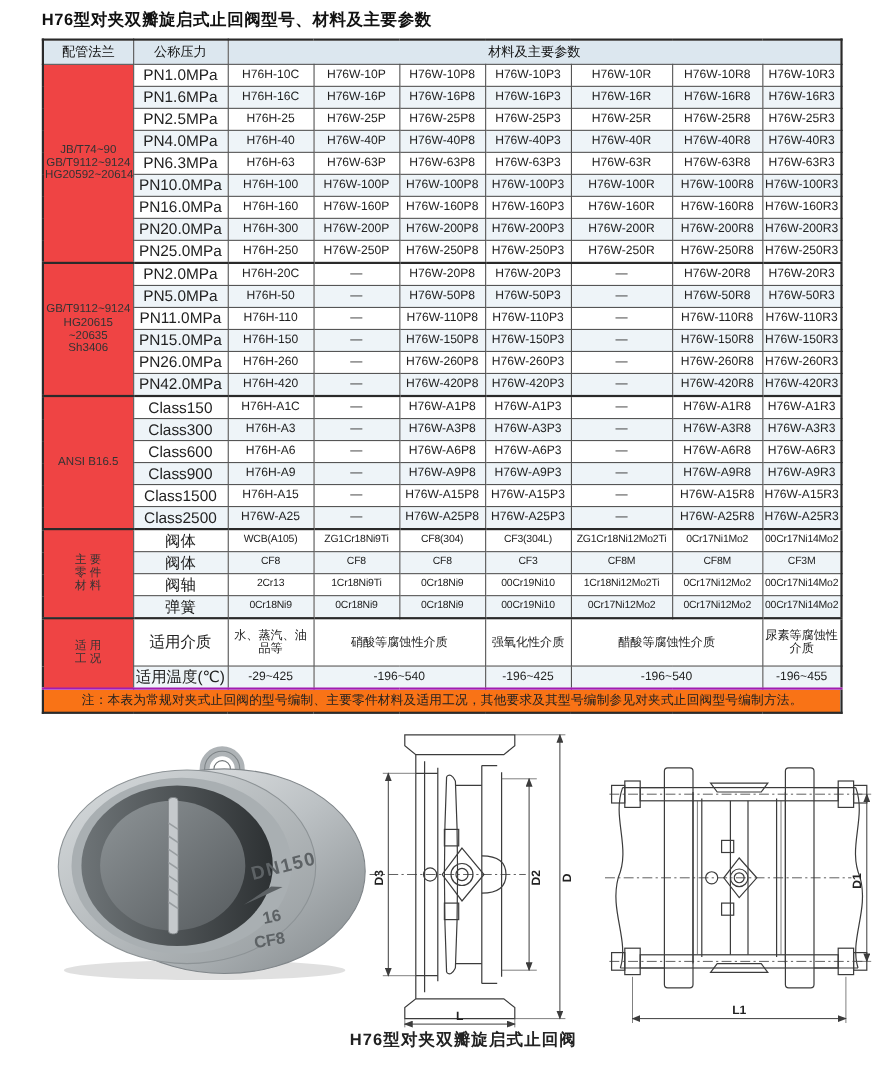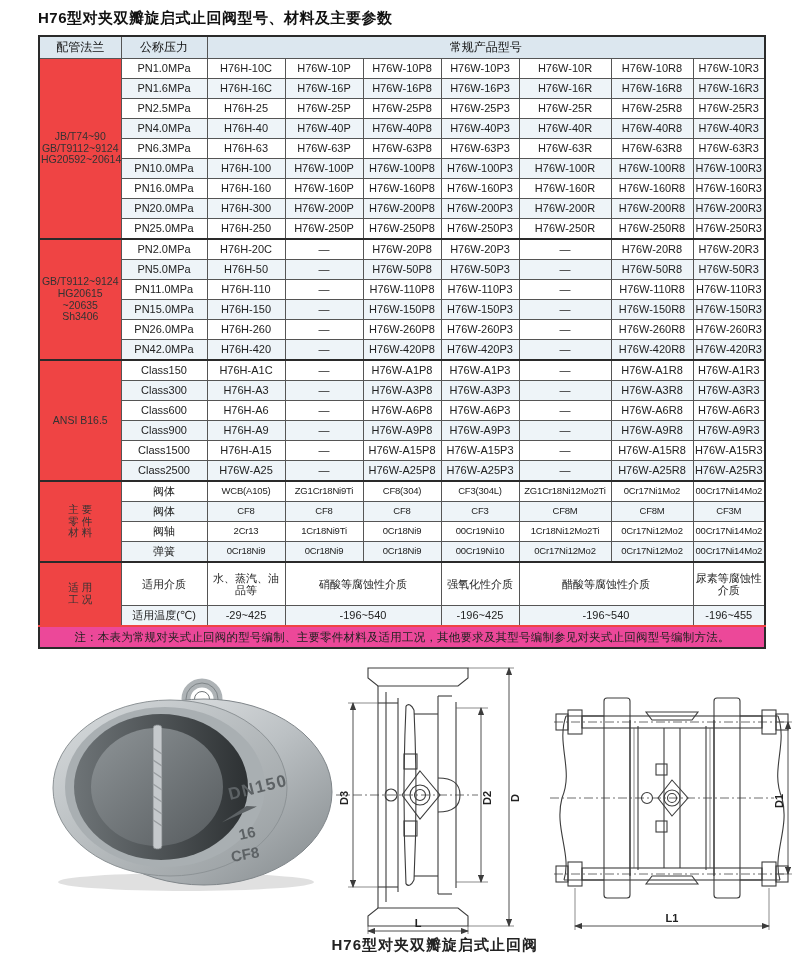--- a/index.html
+++ b/index.html
@@ -20,35 +20,35 @@
     border:1px solid #555;text-align:center;vertical-align:middle;
     padding:0 1px;height:19px;line-height:1.12;overflow:hidden;
   }
   table.spec thead th{
     background:#dce7ef;font-weight:normal;font-size:12px;height:21px;color:#111;
   }
   tr.alt td{background:#eef4f8;}
   td.group-label{
     background:#ef4444;white-space:pre-line;font-size:10.5px;line-height:1.5;color:#333;
   }
-  td.pressure{font-size:11px;}
+  td.pressure{font-size:14px;}
   td.mat{font-size:9.5px;letter-spacing:-0.2px;}
   td.cond{font-size:11px;line-height:1.3;}
   tr.sec td{border-top:2px solid #2a2a2a;}
   tr.media-row td{height:42px;}
   tfoot td.note{
-    border-top:2px solid #ef4444;font-size:11.5px;height:20px;color:#222;background:#ec4899;
+    border-top:2px solid #a21caf;font-size:11.5px;height:20px;color:#222;background:#f97316;
     letter-spacing:.2px;
   }
   .figures{position:absolute;left:0;top:658px;width:800px;height:311px;}
   .photo{position:absolute;left:34px;top:14px;}
   .draw1{position:absolute;left:328px;top:0px;}
   .draw2{position:absolute;left:546px;top:0px;}
   .fig-caption{
-    position:absolute;left:318px;top:278px;width:220px;text-align:right;
+    position:absolute;left:318px;top:278px;width:220px;text-align:left;
     font-size:15px;font-weight:bold;color:#222;letter-spacing:1px;
   }
   svg .ln{stroke:#3c3c3c;stroke-width:1.1;fill:none;}
   svg .thin{stroke:#5a5a5a;stroke-width:.7;fill:none;}
   svg .cl{stroke:#4a4a4a;stroke-width:.8;fill:none;stroke-dasharray:9 3 2 3;}
   svg .dim{stroke:#3c3c3c;stroke-width:.9;fill:none;}
   svg text.dimlab{font-family:"Liberation Sans",sans-serif;font-size:11px;font-weight:bold;fill:#222;}
 </style>
 </head>
 <body>
@@ -64,21 +64,21 @@
       <col style="width:78px">
     <col style="width:78px">
       <col style="width:92px">
       <col style="width:82px">
       <col style="width:72px">
   </colgroup>
   <thead>
     <tr>
       <th>配管法兰</th>
       <th>公称压力</th>
-      <th colspan="7">常规产品型号</th>
+      <th colspan="7">材料及主要参数</th>
     </tr>
   </thead>
   <tbody>
       <tr>
         <td rowspan="9" class="group-label">JB/T74~90
 GB/T9112~9124
 HG20592~20614</td>
         <td class="pressure">PN1.0MPa</td>
         <td>H76H-10C</td>
         <td>H76W-10P</td>

